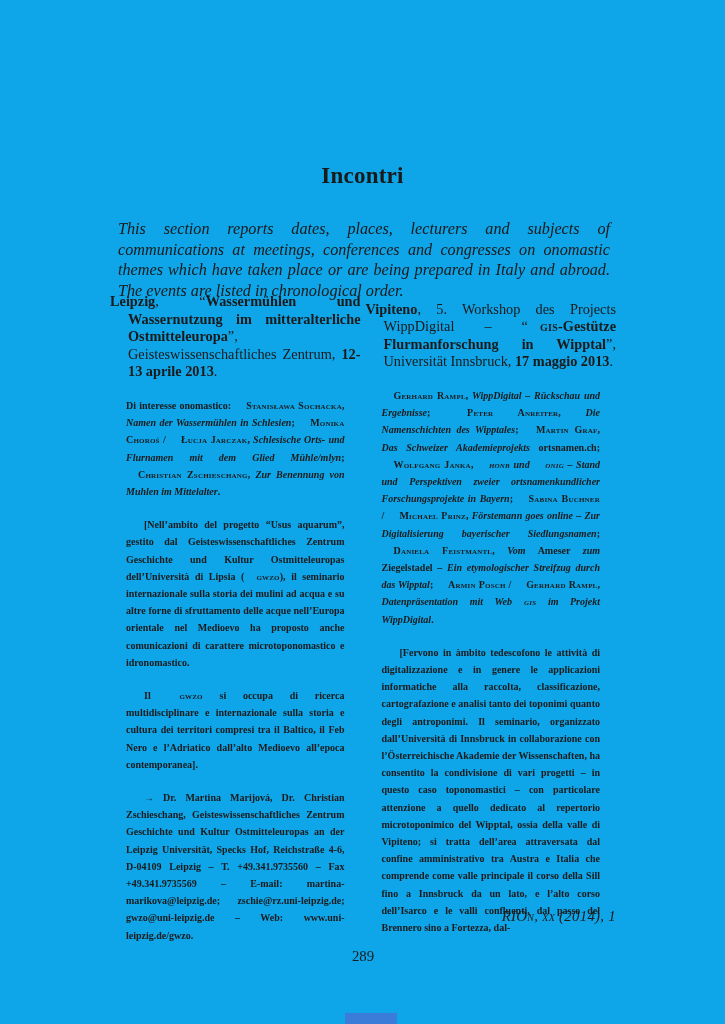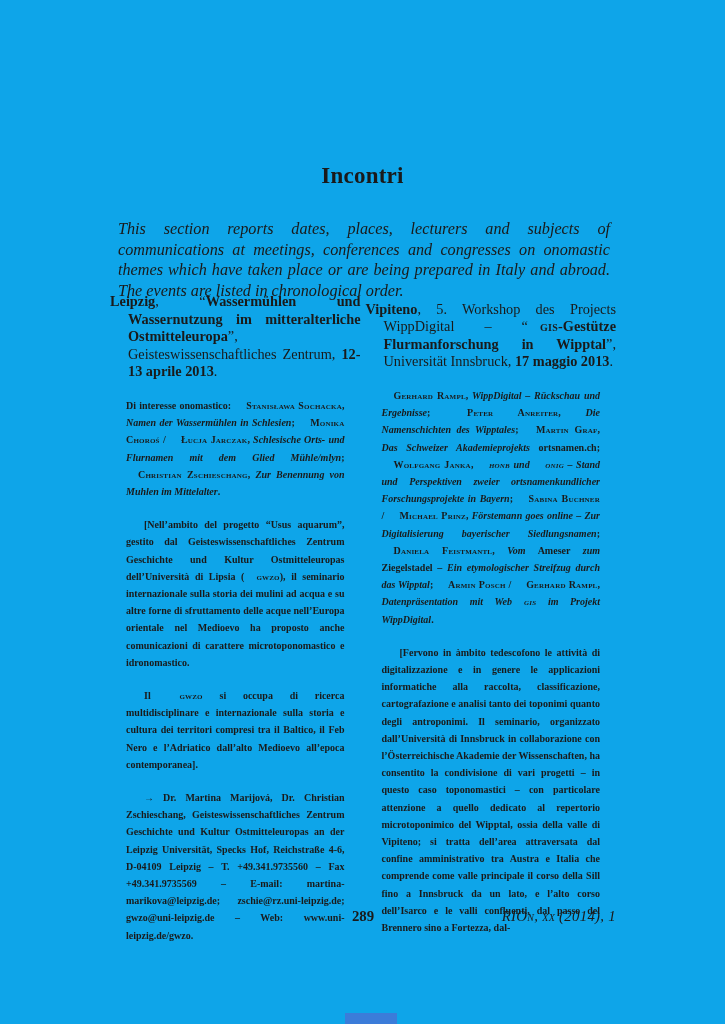--- a/index.html
+++ b/index.html
@@ -42,21 +42,22 @@
   .para.indent{text-indent:18px;}
   .r-b{font-weight:bold;}
   .r-i{font-style:italic;}
   .r-sc{font-variant:small-caps;letter-spacing:.02em;padding-left:12px;}
   .footer{
     position:absolute;top:908px;left:110px;width:506px;height:22px;
     font-size:14.8px;
   }
   .page-number{
     position:absolute;left:50%;transform:translateX(-50%);
-    font-weight:bold;
+    font-weight:normal;
+    margin-top:40px;
   }
   .journal-ref{
     position:absolute;right:0;
     font-variant:small-caps;letter-spacing:.02em;font-style:italic;
   }
   .scrollbar-thumb{
     position:absolute;left:345px;bottom:0;
     width:52px;height:11px;
     background:#3b7cd9;
   }

